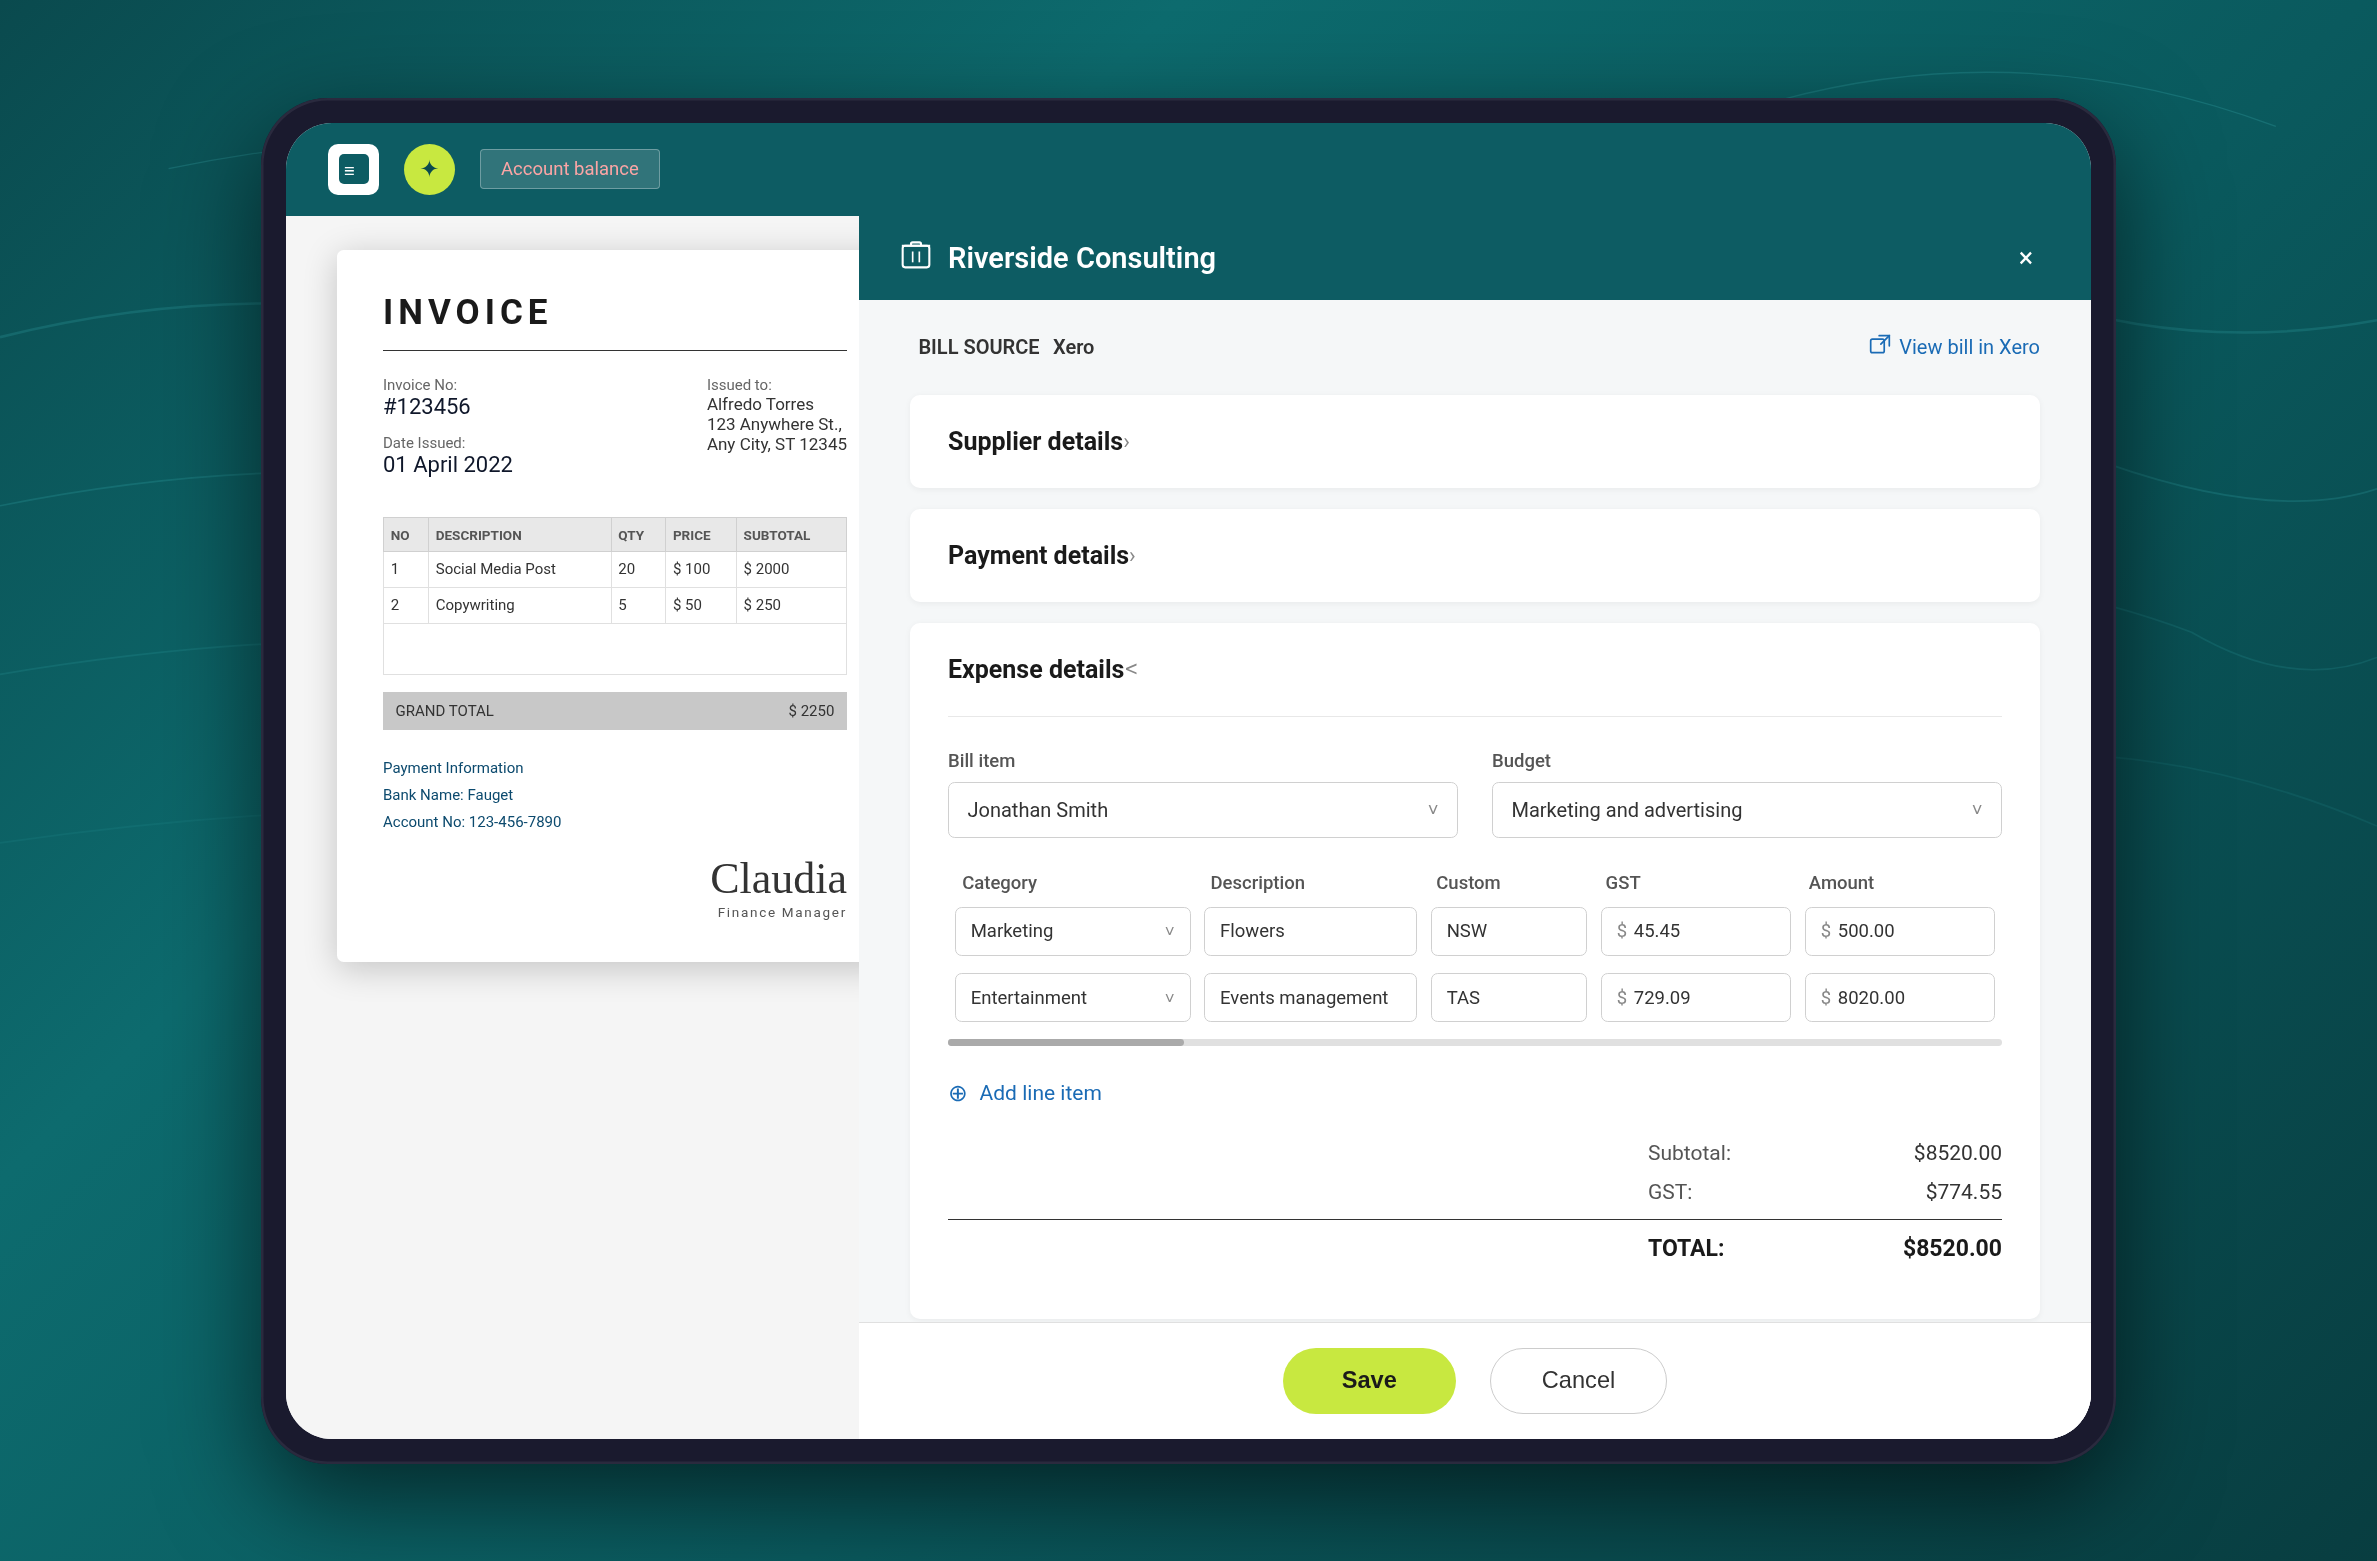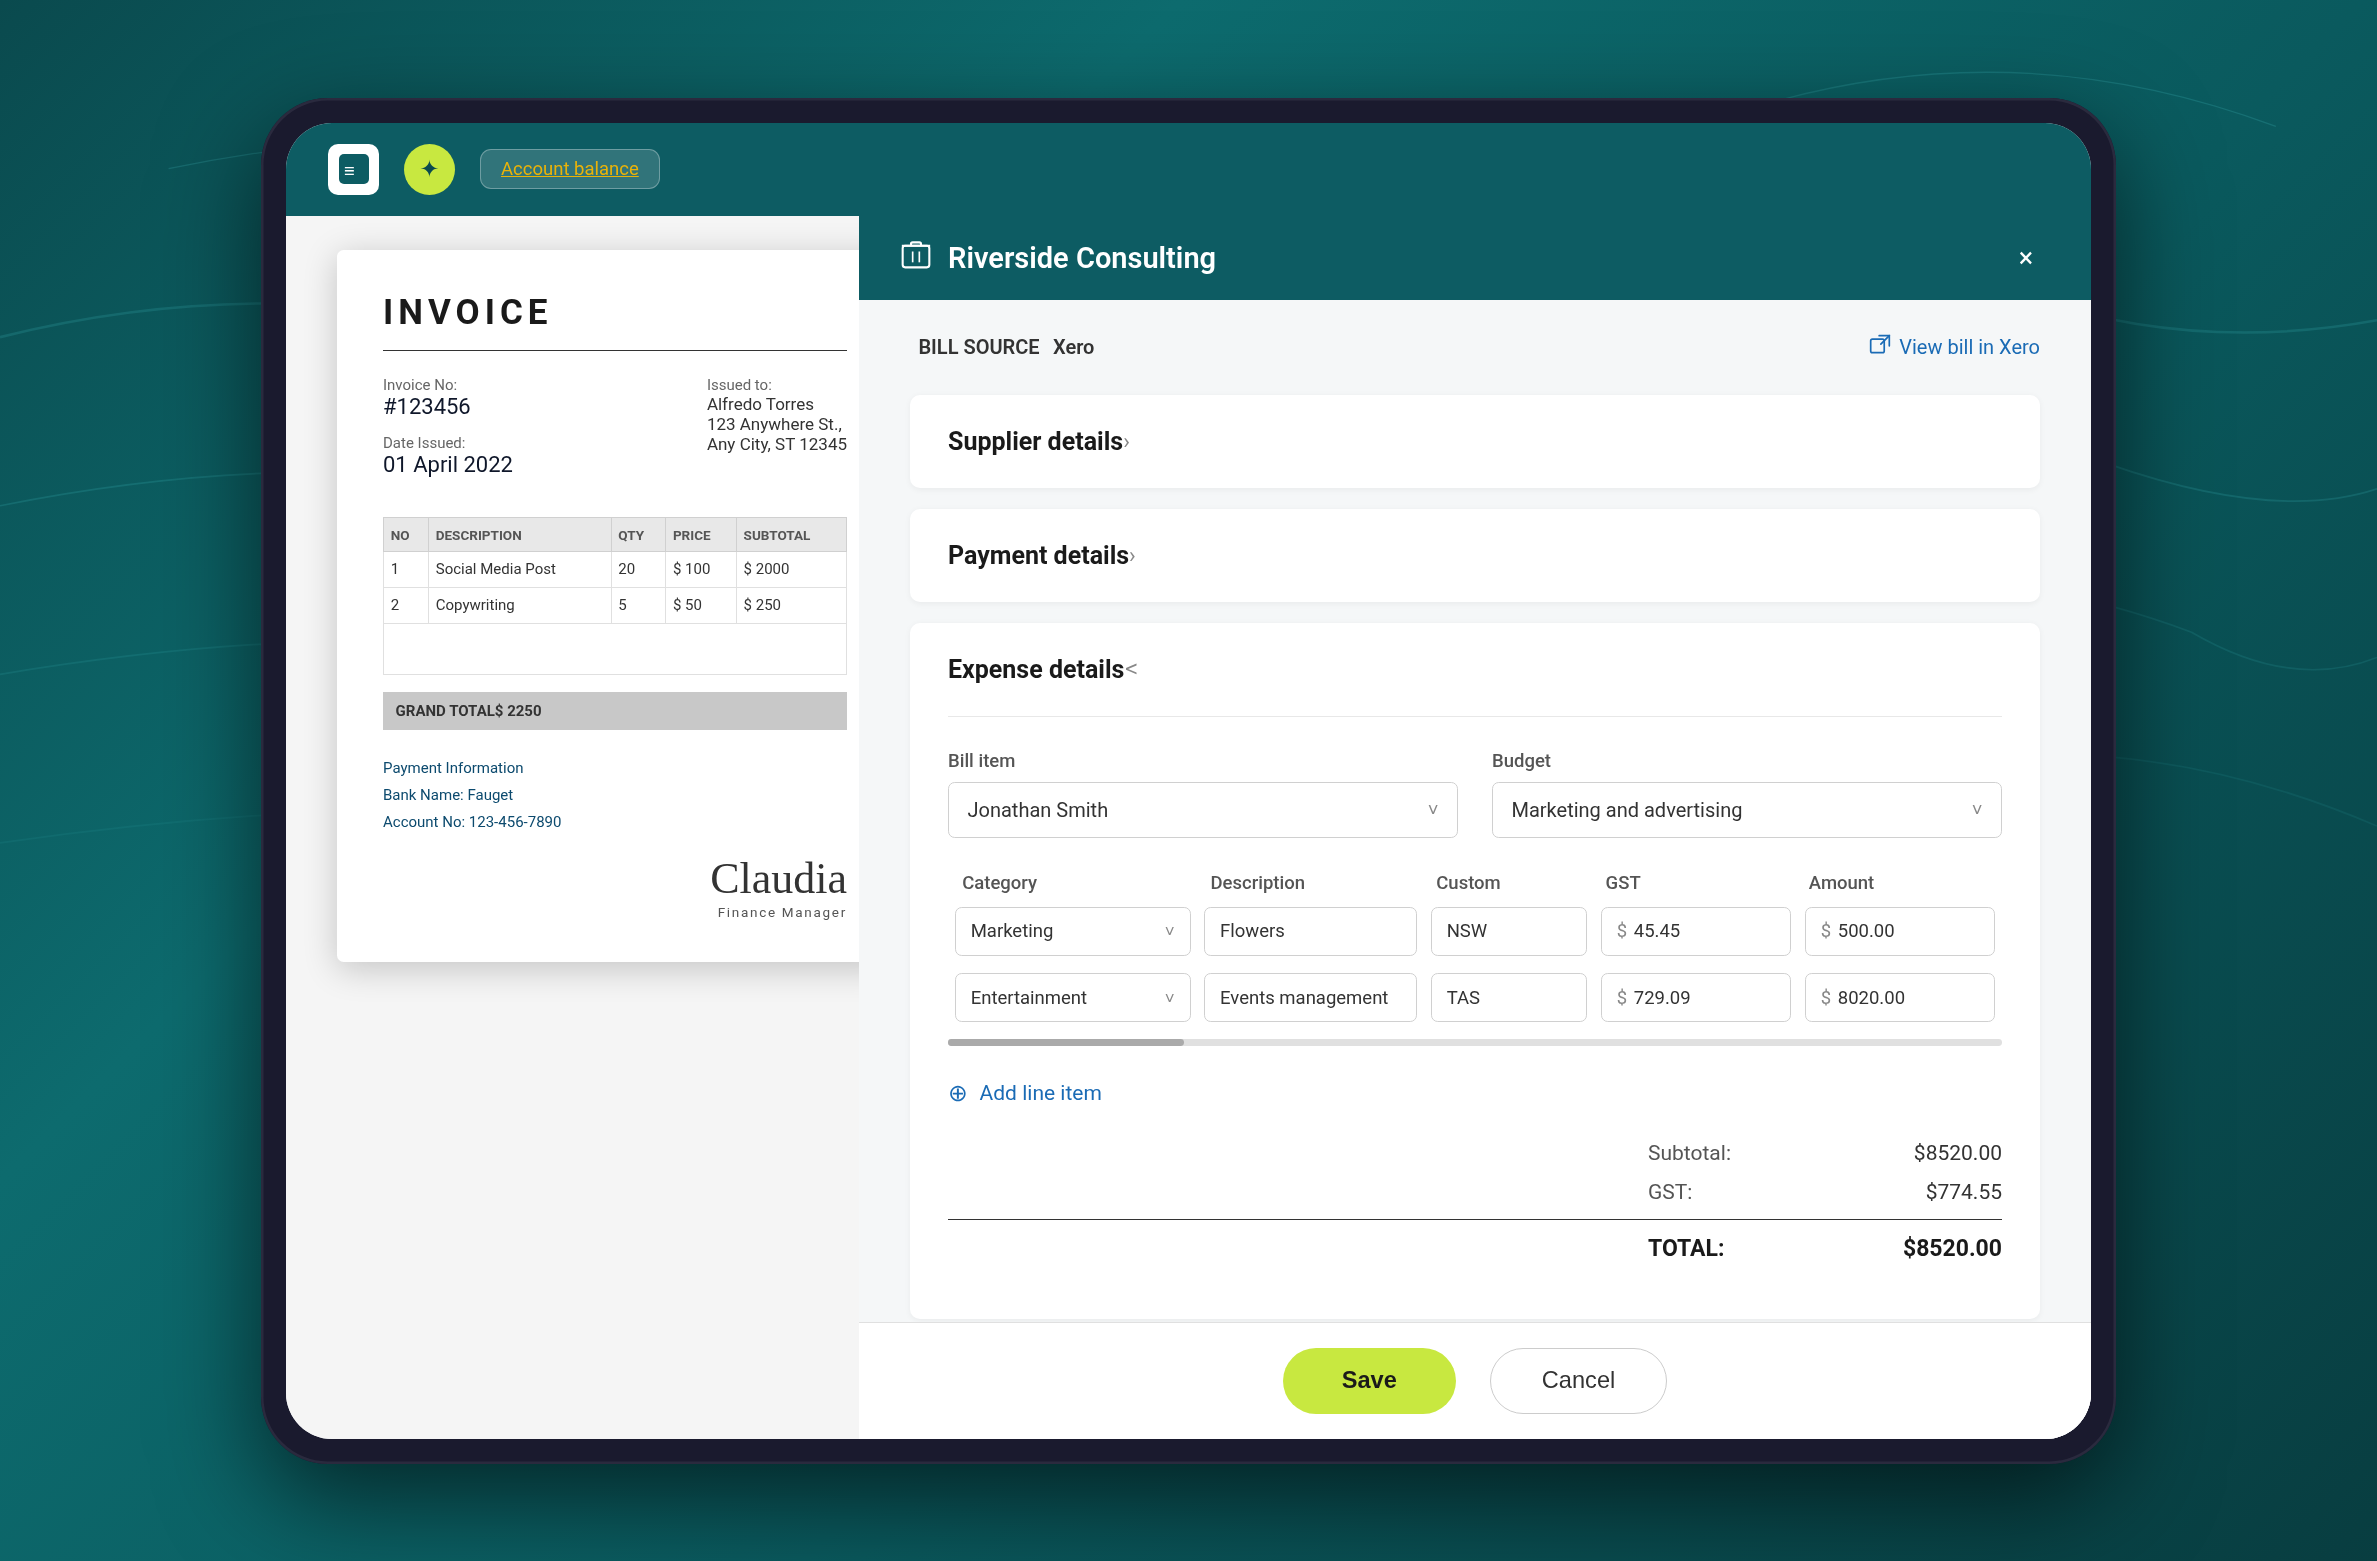--- a/index.html
+++ b/index.html
@@ -76,25 +76,24 @@
       display: flex;
       align-items: center;
       justify-content: center;
       font-size: 23.6px;
       color: #0a4a4e;
     }
 
     .account-balance-btn {
       background: rgba(255,255,255,0.15);
       border: 0.8px solid rgba(255,255,255,0.3);
-      color: #eab308;
+      color: #fca5a5;
       padding: 8.4px 20px;
-      border-radius: 11px;
+      border-radius: 4px;
       font-size: 18.5px;
-      text-decoration: underline;
     }
 
     
     .tablet-content {
       flex: 1;
       display: flex;
       position: relative;
       overflow: hidden;
     }
 
@@ -199,24 +198,25 @@
 
     .invoice-table td {
       padding: 8.4px 6.7px;
       border: 0.8px solid #e0e0e0;
       color: #333;
     }
 
     .invoice-total-row {
       background: #c8c8c8;
       display: flex;
+      justify-content: space-between;
       align-items: center;
       padding: 10px 12.6px;
       font-size: 15px;
-      font-weight: 700;
+      font-weight: 400;
       color: #333;
       margin-bottom: 25px;
     }
 
     .invoice-payment {
       font-size: 15px;
       color: #0c4a6e;
       line-height: 1.8;
       margin-bottom: 17px;
     }

